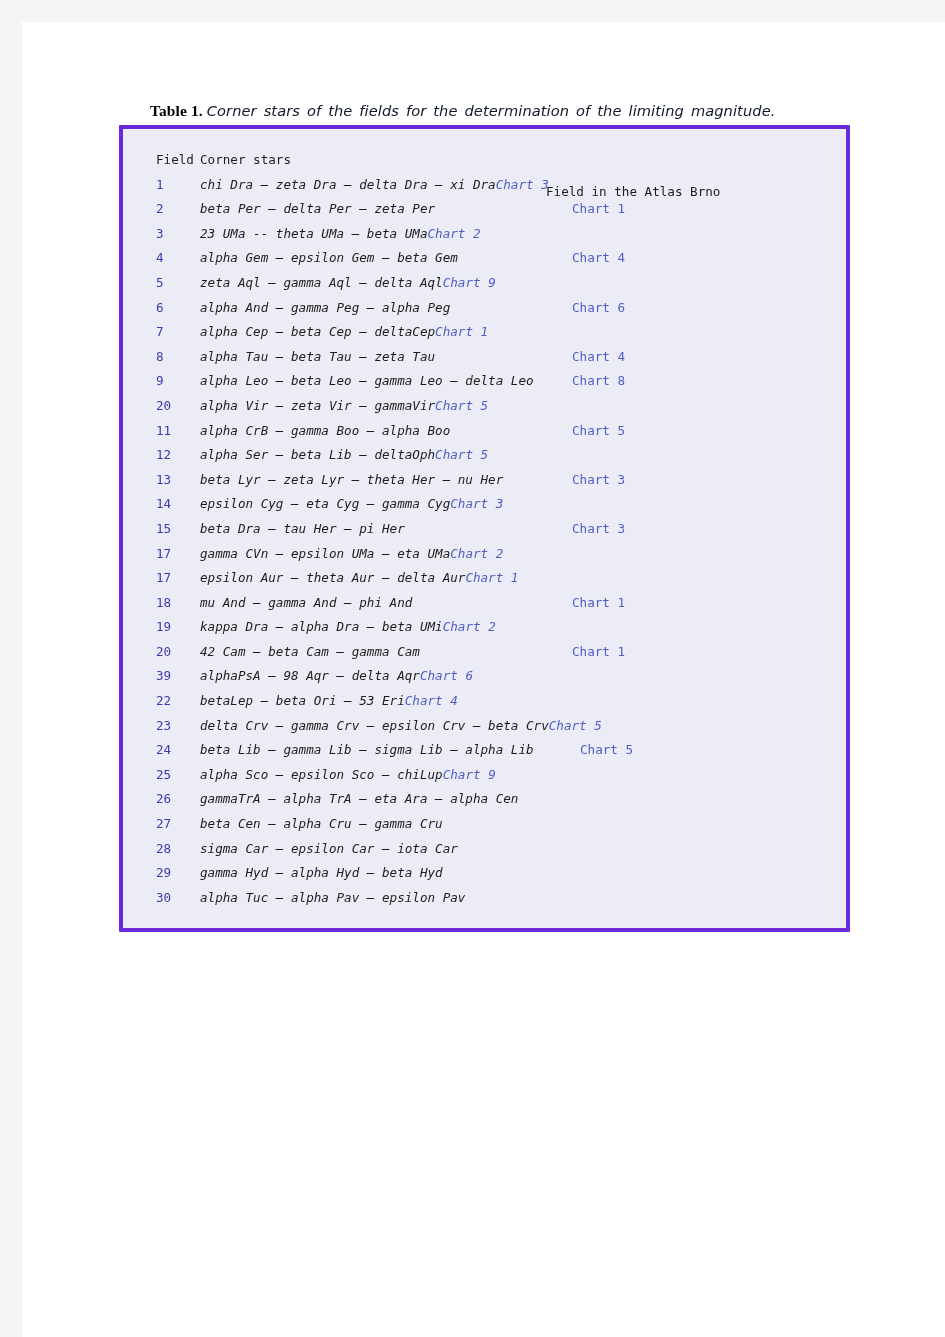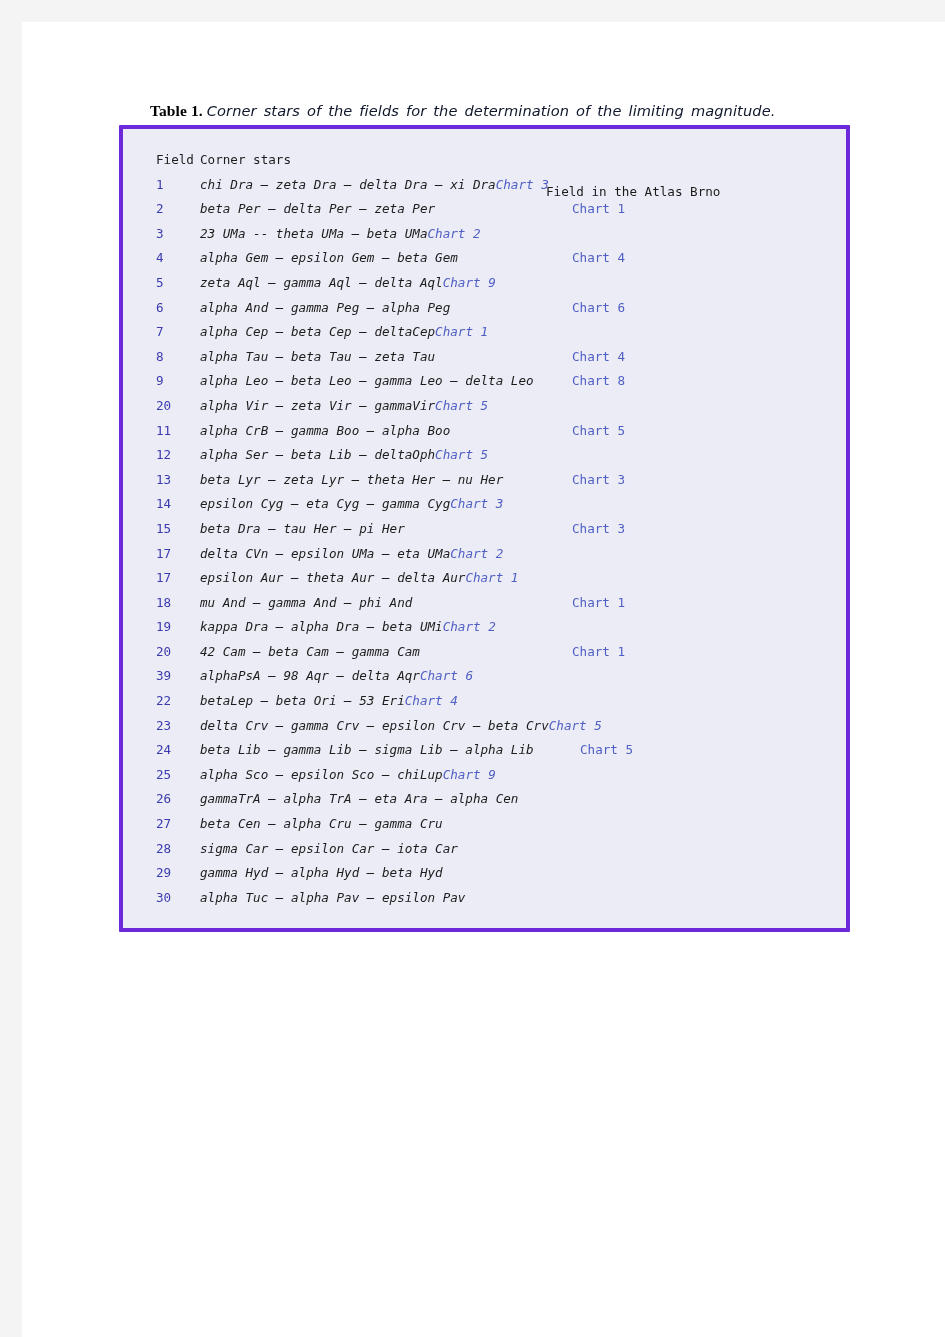--- a/index.html
+++ b/index.html
@@ -155,21 +155,21 @@
           <div class="trow"><span class="cell-num">6</span><span class="cell-stars"><span>alpha And — gamma Peg — alpha Peg</span></span><span class="cell-chart col">Chart 6</span></div>
           <div class="trow"><span class="cell-num">7</span><span class="cell-stars"><span>alpha Cep — beta Cep — deltaCep</span><span class="chart-inline">Chart 1</span></span></div>
           <div class="trow"><span class="cell-num">8</span><span class="cell-stars"><span>alpha Tau — beta Tau — zeta Tau</span></span><span class="cell-chart col">Chart 4</span></div>
           <div class="trow"><span class="cell-num">9</span><span class="cell-stars"><span>alpha Leo — beta Leo — gamma Leo — delta Leo</span></span><span class="cell-chart col">Chart 8</span></div>
           <div class="trow"><span class="cell-num">20</span><span class="cell-stars"><span>alpha Vir — zeta Vir — gammaVir</span><span class="chart-inline">Chart 5</span></span></div>
           <div class="trow"><span class="cell-num">11</span><span class="cell-stars"><span>alpha CrB — gamma Boo — alpha Boo</span></span><span class="cell-chart col">Chart 5</span></div>
           <div class="trow"><span class="cell-num">12</span><span class="cell-stars"><span>alpha Ser — beta Lib — deltaOph</span><span class="chart-inline">Chart 5</span></span></div>
           <div class="trow"><span class="cell-num">13</span><span class="cell-stars"><span>beta Lyr — zeta Lyr — theta Her — nu Her</span></span><span class="cell-chart col">Chart 3</span></div>
           <div class="trow"><span class="cell-num">14</span><span class="cell-stars"><span>epsilon Cyg — eta Cyg — gamma Cyg</span><span class="chart-inline">Chart 3</span></span></div>
           <div class="trow"><span class="cell-num">15</span><span class="cell-stars"><span>beta Dra — tau Her — pi Her</span></span><span class="cell-chart col">Chart 3</span></div>
-          <div class="trow"><span class="cell-num">17</span><span class="cell-stars"><span>delta CVn — epsilon UMa — eta UMa</span><span class="chart-inline">Chart 2</span></span></div>
+          <div class="trow"><span class="cell-num">17</span><span class="cell-stars"><span>gamma CVn — epsilon UMa — eta UMa</span><span class="chart-inline">Chart 2</span></span></div>
           <div class="trow"><span class="cell-num">17</span><span class="cell-stars"><span>epsilon Aur — theta Aur — delta Aur</span><span class="chart-inline">Chart 1</span></span></div>
           <div class="trow"><span class="cell-num">18</span><span class="cell-stars"><span>mu And — gamma And — phi And</span></span><span class="cell-chart col">Chart 1</span></div>
           <div class="trow"><span class="cell-num">19</span><span class="cell-stars"><span>kappa Dra — alpha Dra — beta UMi</span><span class="chart-inline">Chart 2</span></span></div>
           <div class="trow"><span class="cell-num">20</span><span class="cell-stars"><span>42 Cam — beta Cam — gamma Cam</span></span><span class="cell-chart col">Chart 1</span></div>
           <div class="trow"><span class="cell-num">39</span><span class="cell-stars"><span>alphaPsA — 98 Aqr — delta Aqr</span><span class="chart-inline">Chart 6</span></span></div>
           <div class="trow"><span class="cell-num">22</span><span class="cell-stars"><span>betaLep — beta Ori — 53 Eri</span><span class="chart-inline">Chart 4</span></span></div>
           <div class="trow"><span class="cell-num">23</span><span class="cell-stars"><span>delta Crv — gamma Crv — epsilon Crv — beta Crv</span><span class="chart-inline">Chart 5</span></span></div>
           <div class="trow"><span class="cell-num">24</span><span class="cell-stars"><span>beta Lib — gamma Lib — sigma Lib — alpha Lib</span></span><span class="cell-chart col col24">Chart 5</span></div>
           <div class="trow"><span class="cell-num">25</span><span class="cell-stars"><span>alpha Sco — epsilon Sco — chiLup</span><span class="chart-inline">Chart 9</span></span></div>
           <div class="trow"><span class="cell-num">26</span><span class="cell-stars"><span>gammaTrA — alpha TrA — eta Ara — alpha Cen</span></span></div>

